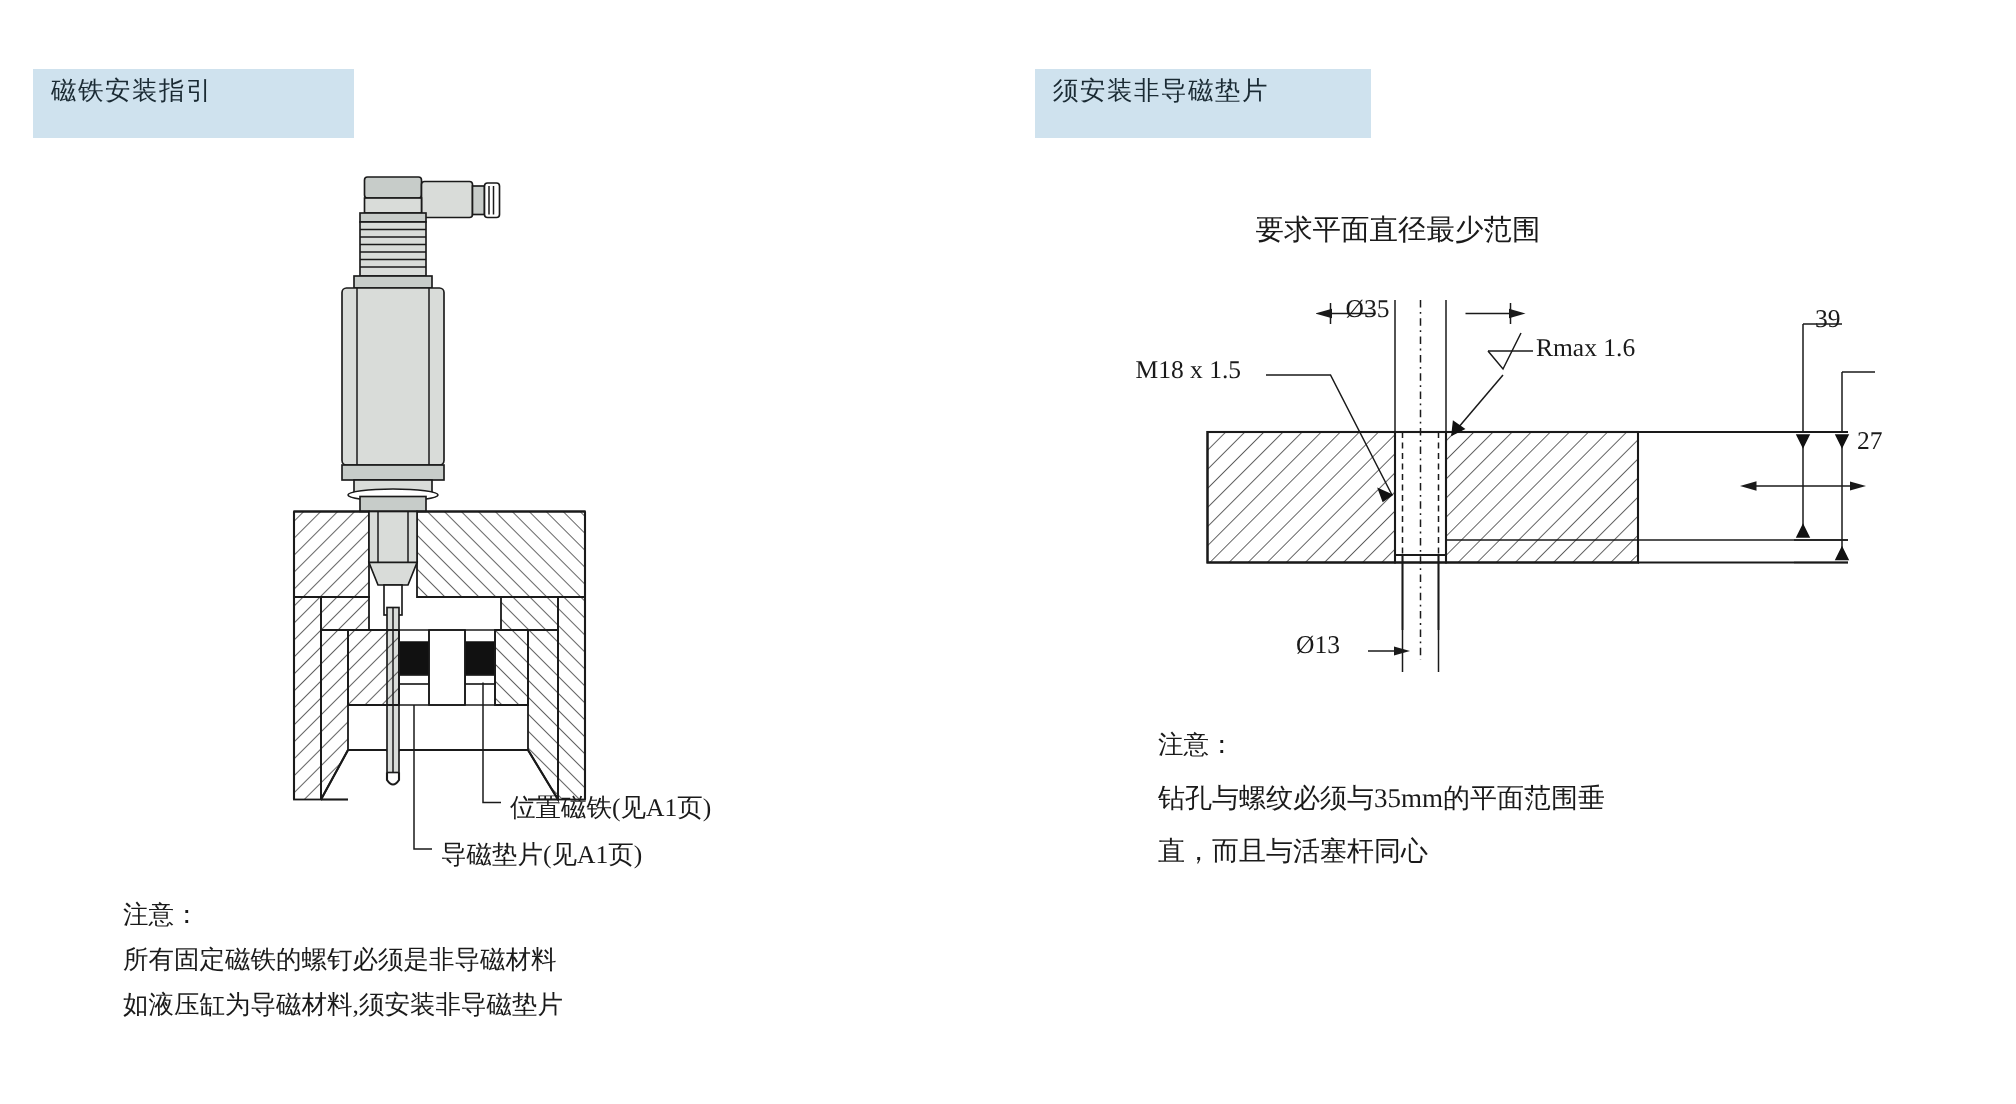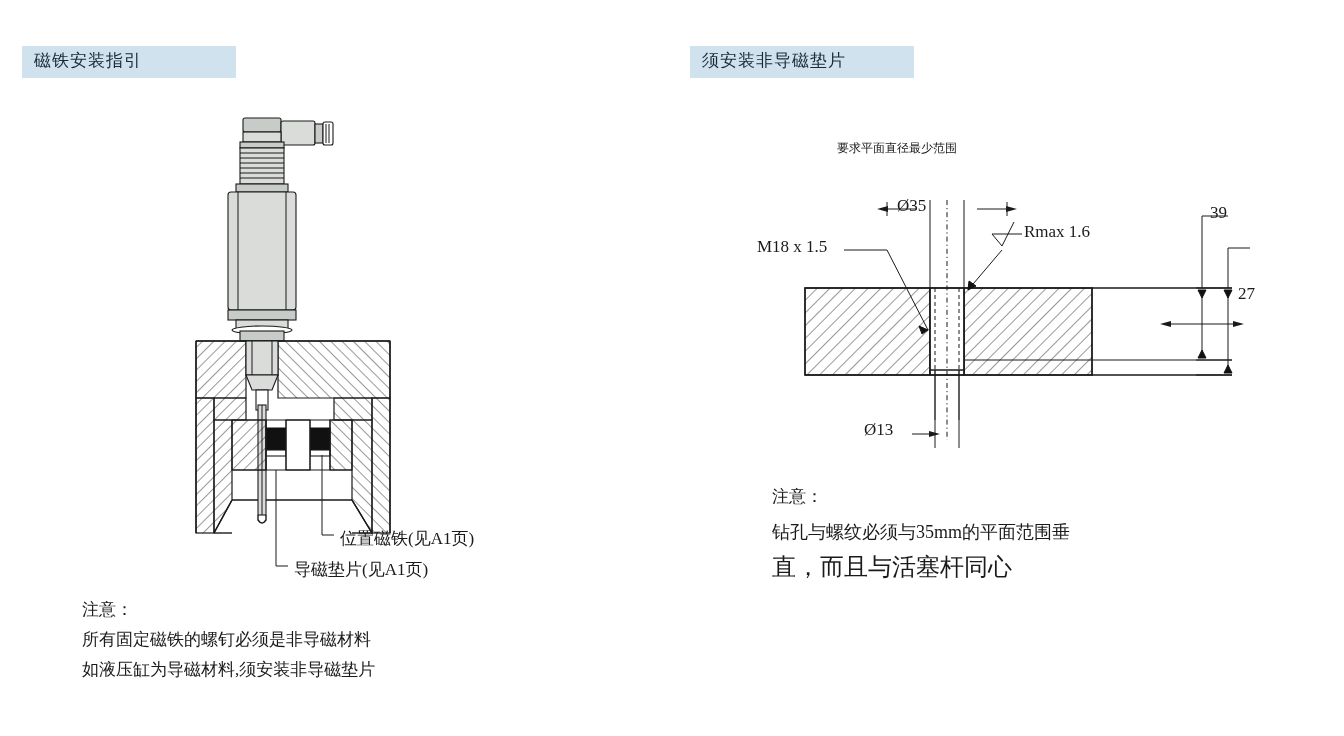--- a/index.html
+++ b/index.html
@@ -22,21 +22,21 @@
   }
   #panel-left { left: 0; width: 672px; }
   #panel-right { left: 672px; width: 672px; }
 
   .section-title {
     position: absolute;
     background: #cfe2ee;
     color: #1a2a33;
     font-size: 17px;
     line-height: 30px;
-    height: 32px;
+    height: 46px;
     padding: 0 12px;
     letter-spacing: 1px;
     white-space: nowrap;
     font-family: Liberation Sans, sans-serif;
   }
   #title-left { left: 22px; top: 46px; width: 190px; }
   #title-right { left: 690px; top: 46px; width: 200px; }
 
   .label {
     position: absolute;
@@ -179,21 +179,21 @@
 
   <div class="note-block" style="left:82px; top:595px;">注意：</div>
   <div class="note-block" style="left:82px; top:655px;">如液压缸为导磁材料,须安装非导磁垫片</div>
   <div class="note-block" style="left:82px; top:625px;">所有固定磁铁的螺钉必须是非导磁材料</div>
 </div>
 
 <div class="panel" id="panel-right">
 
   <div class="section-title" id="title-right" style="left:18px;">须安装非导磁垫片</div>
 
-  <div class="label" style="left:165px; top:140px; font-size:12px;">要求平面直径最少范围</div>
+  <div class="label" style="left:165px; top:140px; font-size:19px;">要求平面直径最少范围</div>
 
   <svg width="672" height="736">
     <defs>
       <pattern id="hatchR" width="9" height="9" patternTransform="rotate(45)" patternUnits="userSpaceOnUse">
         <line x1="0" y1="0" x2="0" y2="9" stroke="#1a1a1a" stroke-width="0.9"></line>
       </pattern>
       <marker id="arrL2" markerWidth="11" markerHeight="8" refX="10" refY="4" orient="auto">
         <path d="M0,4 L11,0.9 L11,7.1 Z" fill="#1a1a1a"></path>
       </marker>
       <marker id="arrR2" markerWidth="11" markerHeight="8" refX="1" refY="4" orient="auto">
@@ -275,14 +275,14 @@
   <div class="label" style="left:352px; top:222px;">Rmax 1.6</div>
 
   <div class="label" style="left:192px; top:420px;">Ø13</div>
 
   <div class="label" style="left:538px; top:203px;">39</div>
 
   <div class="label" style="left:566px; top:236px;margin-top:48px;">27</div>
 
   <div class="note-block" style="left:100px; top:482px;">注意：</div>
   <div class="note-block" style="left:100px; top:517px; font-size:18px;">钻孔与螺纹必须与35mm的平面范围垂</div>
-  <div class="note-block" style="left:100px; top:552px; font-size:24px;">直，而且与活塞杆同心</div>
+  <div class="note-block" style="left:100px; top:552px; font-size:18px;">直，而且与活塞杆同心</div>
 </div>
 
 </body></html>

